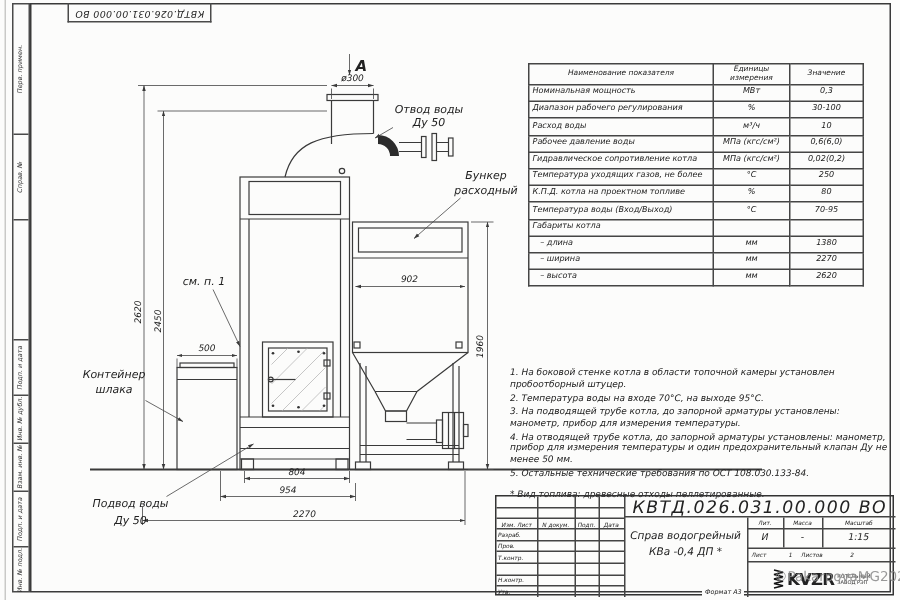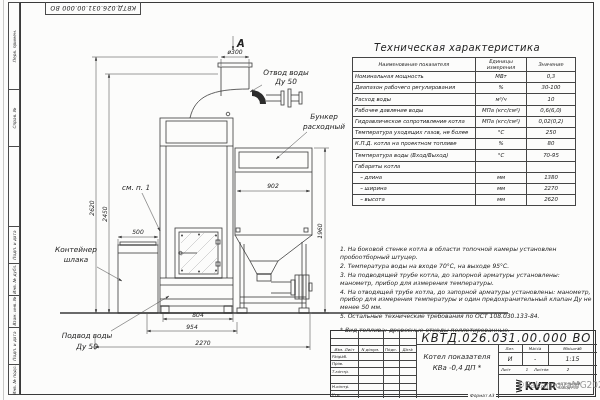--- a/index.html
+++ b/index.html
@@ -200,21 +200,20 @@
     <text class="lb" x="324" y="119">Бункер</text>
     <text class="lb" x="324" y="129">расходный</text>
     <text class="lb" x="76" y="252">Контейнер</text>
     <text class="lb" x="76" y="262">шлака</text>
     <text class="lb" x="87" y="338">Подвод воды</text>
     <text class="lb" x="87" y="349">Ду 50</text>
     <text class="lb" x="136" y="190">см. п. 1</text>
   </svg>
 
   <div class="spec">
-    <div class="ttl">Техническая характеристика</div>
     <table class="tc">
       <tbody>
           <tr>
         <th style="width:118px;">Наименование показателя</th>
         <th style="width:46px;">Единицы измерения</th>
         <th style="width:44px;">Значение</th>
       </tr>
       <tr>
             <td class="nm">Номинальная мощность</td>
             <td class="c">МВт</td>
@@ -308,21 +307,21 @@
     <div class="cellt" style="left:27px;top:15.5px;width:25px;">N докум.</div>
     <div class="cellt" style="left:52px;top:15.5px;width:16px;">Подп.</div>
     <div class="cellt" style="left:68px;top:15.5px;width:17px;">Дата</div>
     <div class="cellt" style="left:1px;top:22.7px;width:26px;text-align:left;">Разраб.</div>
     <div class="cellt" style="left:1px;top:30.3px;width:26px;text-align:left;">Пров.</div>
     <div class="cellt" style="left:1px;top:37.9px;width:26px;text-align:left;">Т.контр.</div>
     <div class="cellt" style="left:1px;top:53.2px;width:26px;text-align:left;">Н.контр.</div>
     <div class="cellt" style="left:1px;top:60.8px;width:26px;text-align:left;">Утв.</div>
 
     <div class="pname">
-      <div>Котел показателя</div>
+      <div>Справ водогрейный</div>
       <div>КВа -0,4  ДП *</div>
     </div>
 
     <div class="vl" style="left:167px;top:14px;height:53px;"></div>
     <div class="hl" style="left:167px;top:21px;width:99px;"></div>
     <div class="vl" style="left:191px;top:14px;height:20px;"></div>
     <div class="vl" style="left:217px;top:14px;height:20px;"></div>
     <div class="hl" style="left:167px;top:34px;width:99px;"></div>
     <div class="hl" style="left:167px;top:43px;width:99px;"></div>
     <div class="cellt" style="left:167px;top:15px;width:24px;">Лит.</div>

